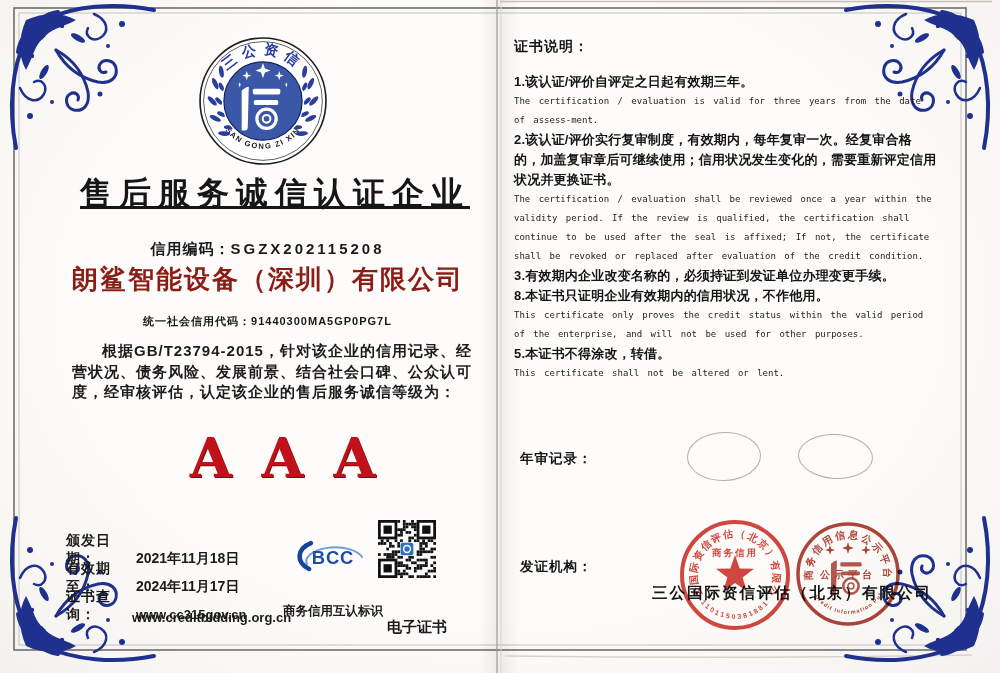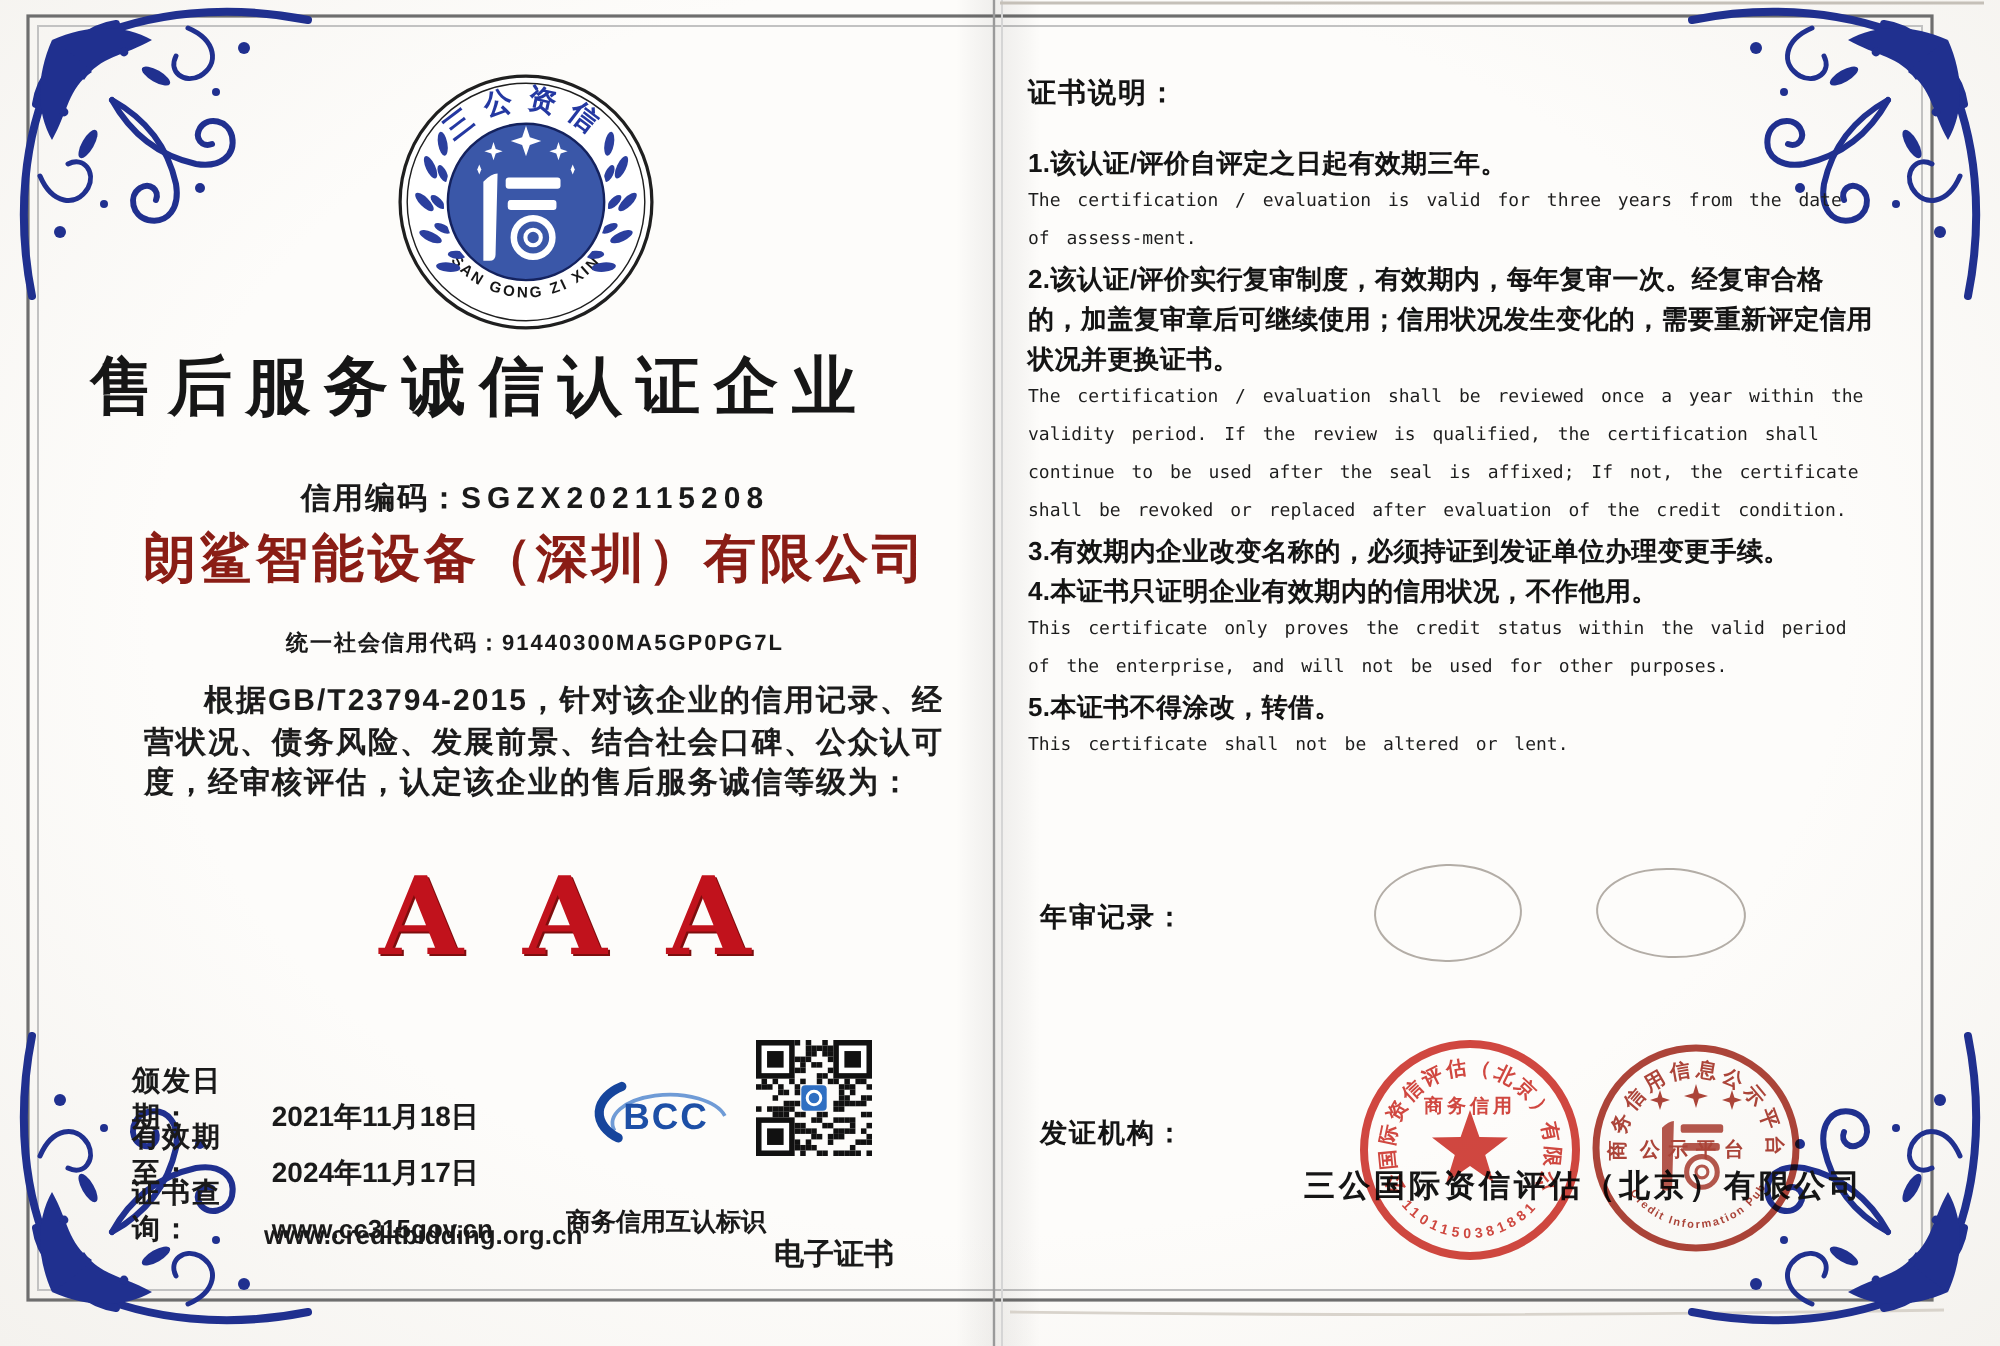--- a/index.html
+++ b/index.html
@@ -5,22 +5,22 @@
   html,body{margin:0;padding:0;}
   body{width:1000px;height:673px;overflow:hidden;background:#e9e7e3;
        font-family:"Liberation Sans",sans-serif;}
   .certificate{position:relative;width:1000px;height:673px;
        background:radial-gradient(ellipse at 50% 45%, #fdfcfa 60%, #f4f2ee 100%);}
   .abs{position:absolute;}
   svg text{font-family:"Liberation Sans",sans-serif;}
 
   
   .logo{left:197px;top:36px;width:132px;height:132px;}
-  .title{left:38px;top:172px;width:460px;text-align:left;font-size:32px;
-         font-weight:800;letter-spacing:7px;padding-left:7px;color:#161616;}
+  .title{left:38px;top:172px;width:460px;text-align:center;font-size:32px;
+         font-weight:800;letter-spacing:7px;padding-left:7px;color:#161616;text-decoration:underline;}
   .credit-line{left:40px;top:240px;width:455px;text-align:center;font-size:15px;
          font-weight:700;color:#1a1a1a;letter-spacing:1px;}
   .credit-line .val{letter-spacing:3px;}
   .company{left:28px;top:262px;width:480px;text-align:center;font-size:26px;
          font-weight:700;color:#8a1d15;letter-spacing:2px;}
   .uscc{left:40px;top:314px;width:455px;text-align:center;font-size:11px;
          font-weight:700;color:#1a1a1a;letter-spacing:1px;}
   .statement{left:72px;top:341px;width:400px;font-size:15px;font-weight:700;
          line-height:20.5px;text-align:justify;text-indent:2em;letter-spacing:1px;
          color:#1c1c1c;}
@@ -336,21 +336,21 @@
   <div class="abs cap2">电子证书</div>
 
   <div class="abs terms">
     <div class="terms-heading">证书说明：</div>
     <div>
         <div class="term-zh">1.该认证/评价自评定之日起有效期三年。</div>
         <div class="term-en">The certification / evaluation is valid for three years from the date of assess-ment.</div>
         <div class="term-zh">2.该认证/评价实行复审制度，有效期内，每年复审一次。经复审合格的，加盖复审章后可继续使用；信用状况发生变化的，需要重新评定信用状况并更换证书。</div>
         <div class="term-en">The certification / evaluation shall be reviewed once a year within the validity period. If the review is qualified, the certification shall continue to be used after the seal is affixed; If not, the certificate shall be revoked or replaced after evaluation of the credit condition.</div>
         <div class="term-zh">3.有效期内企业改变名称的，必须持证到发证单位办理变更手续。</div>
-        <div class="term-zh">4.本证书只证明企业有效期内的信用状况，不作他用。</div>
+        <div class="term-zh">8.本证书只证明企业有效期内的信用状况，不作他用。</div>
         <div class="term-en">This certificate only proves the credit status within the valid period of the enterprise, and will not be used for other purposes.</div>
         <div class="term-zh">5.本证书不得涂改，转借。</div>
         <div class="term-en">This certificate shall not be altered or lent.</div>
       </div>
   </div>
 
   <div class="abs annual-label">年审记录：</div>
   <div class="abs oval oval1"></div>
   <div class="abs oval oval2"></div>
 

